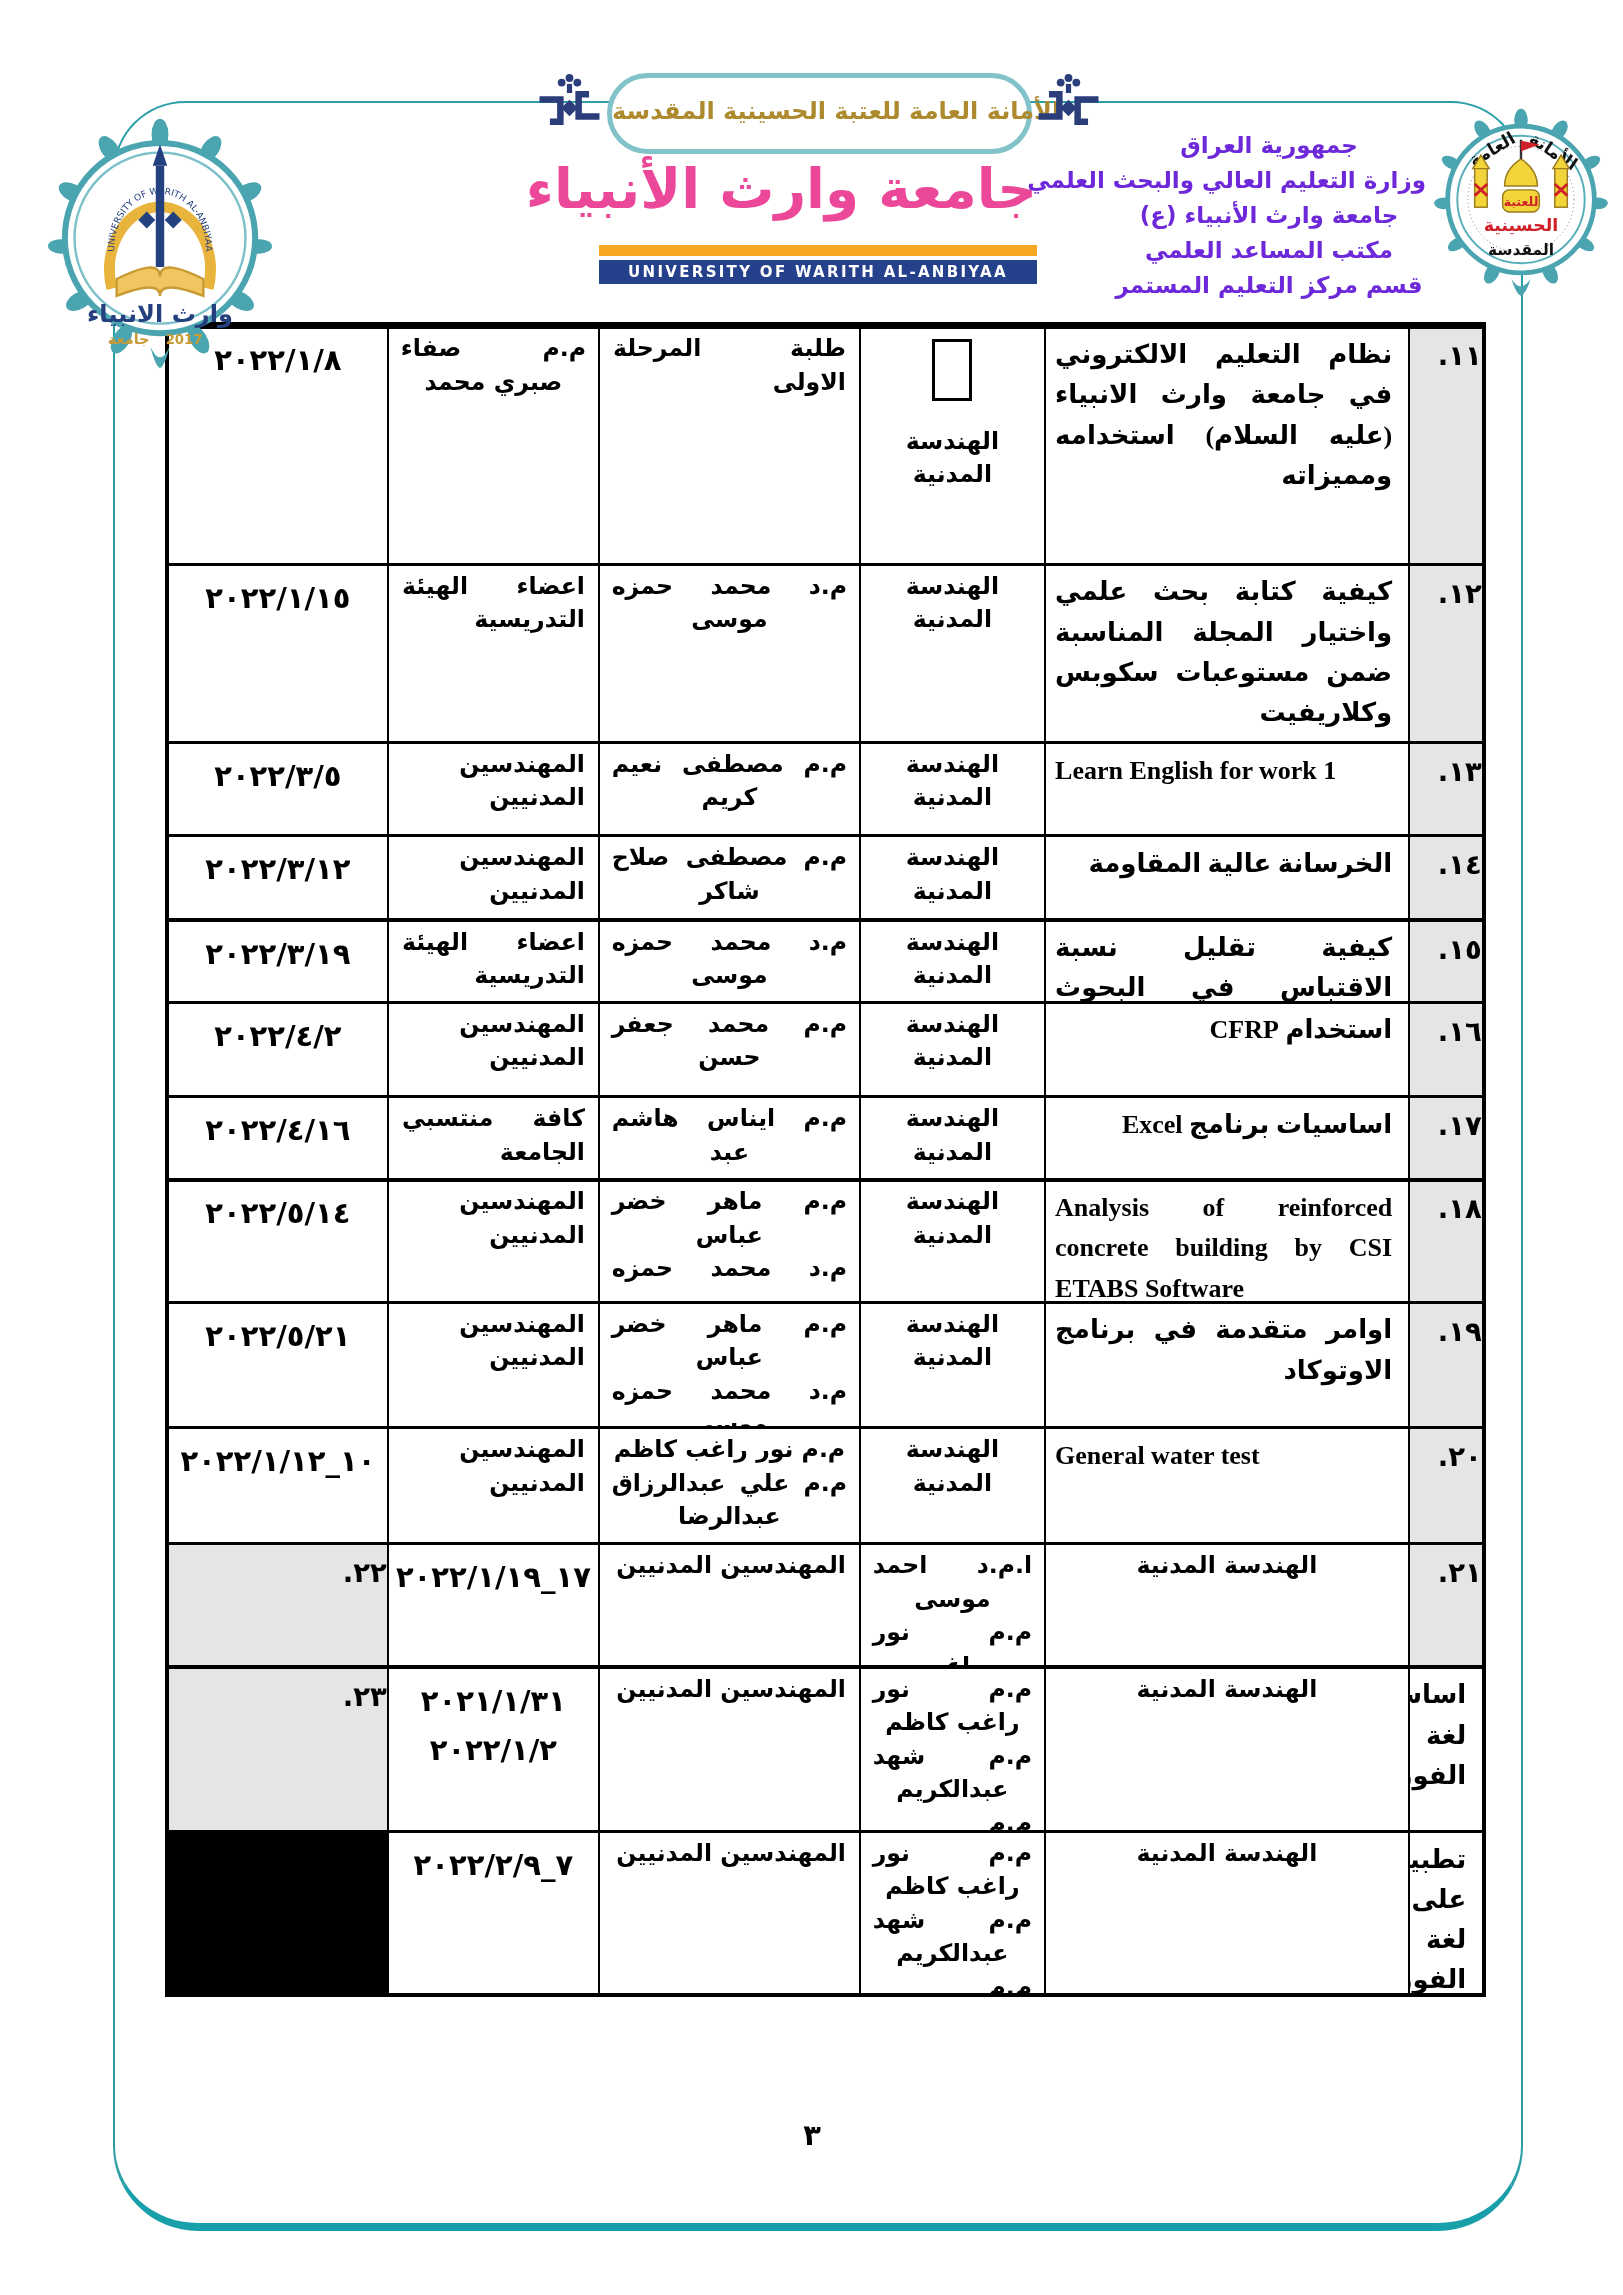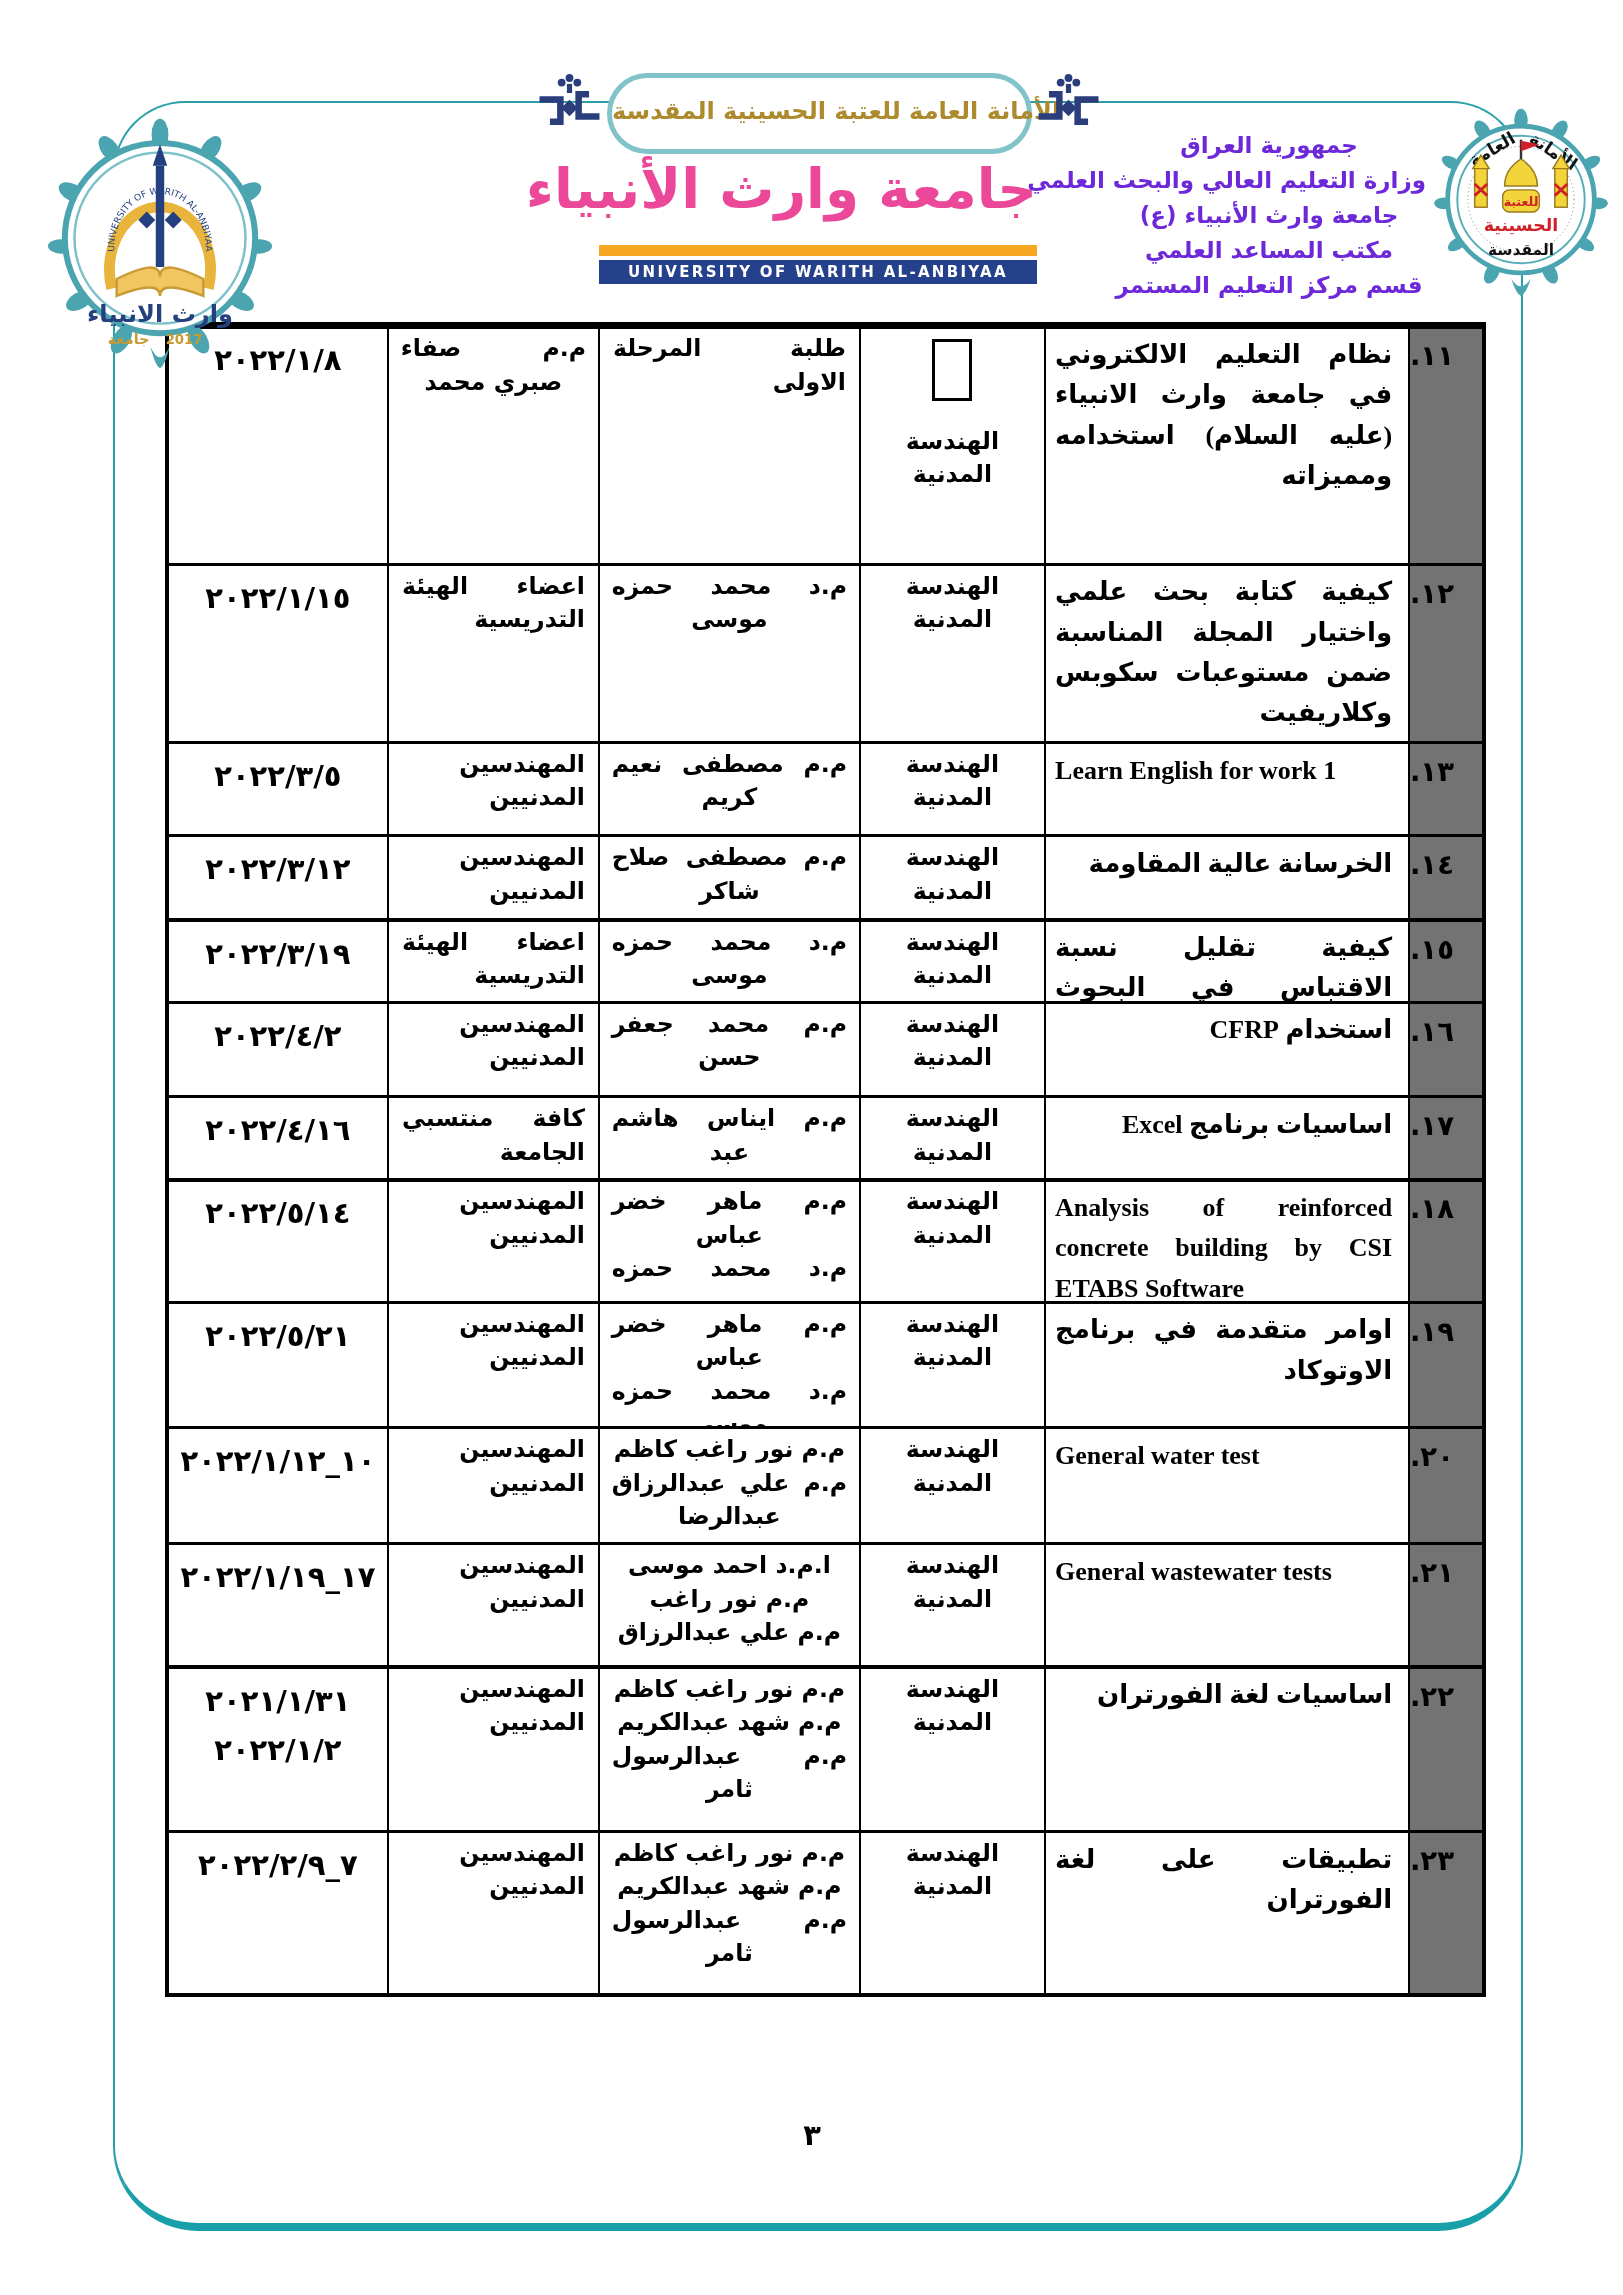--- a/index.html
+++ b/index.html
@@ -24,21 +24,21 @@
   #uni-bar-navy{left:599px;top:260px;width:438px;height:24px;background:#26418b;color:#fff;
      text-align:center;font-size:15px;font-weight:bold;letter-spacing:2.3px;line-height:24px;}
   .seal{position:absolute;z-index:4;}
   
   #tbl{position:absolute;left:165px;top:322px;z-index:2;background:#000;direction:rtl;
        display:grid;padding:6.5px 3.9px 3.9px 3.9px;gap:3.3px 2px;
        grid-template-columns:72px 362px 183px 259px 209px 218px;
        grid-template-rows:234px 175px 90px 81px 79px 91px 80px 119px 122px 113px 120px 161px 160px;}
   .cell{background:#fff;overflow:hidden;box-sizing:border-box;padding-top:7.9px;
         font-weight:bold;font-size:23.6px;color:#000;line-height:1.42;}
-  .num{background:#737373;text-align:left;font-size:27.5px;direction:rtl;}
+  .num{background:#e5e5e5;text-align:right;font-size:27.5px;direction:rtl;}
   .title{font-family:"Liberation Serif","DejaVu Sans",serif;font-size:26px;line-height:1.55;padding:6.5px 0 0 0;}
   .title .tt{padding:0 15.7px 0 9.2px;text-align:justify;}
   .dept{text-align:center;padding:3.9px 9.2px 0 9.2px;}
   .instr{text-align:justify;text-align-last:center;padding:3.9px 11.8px 0 11.8px;}
   .target{text-align:justify;padding:3.9px 13px 0 13px;}
   .date{text-align:center;font-size:29px;line-height:1.7;}
   .date div{unicode-bidi:bidi-override;direction:ltr;}
   .tofu{display:inline-block;width:34px;height:56px;border:3.3px solid #000;margin:6.5px 0 14.4px 0;}
   
   #page-num{position:absolute;left:0;right:0;top:2118px;text-align:center;
@@ -340,23 +340,20 @@
         <div>م.م علي عبدالرزاق عبدالرضا</div>
       </div>
     <div class="cell target">
         <div>المهندسين المدنيين</div>
       </div>
     <div class="cell date">
         <div>٢٠٢٢/١/١٢_١٠</div>
       </div>
 
     <div class="cell num">٢١.</div>
-    <div class="cell title">
-        <div class="tt" dir="auto">General wastewater tests</div>
-      </div>
     <div class="cell dept">
         <div>الهندسة المدنية</div>
       </div>
     <div class="cell instr">
         <div>ا.م.د احمد موسى</div>
         <div>م.م نور راغب</div>
         <div>م.م علي عبدالرزاق</div>
       </div>
     <div class="cell target">
         <div>المهندسين المدنيين</div>

